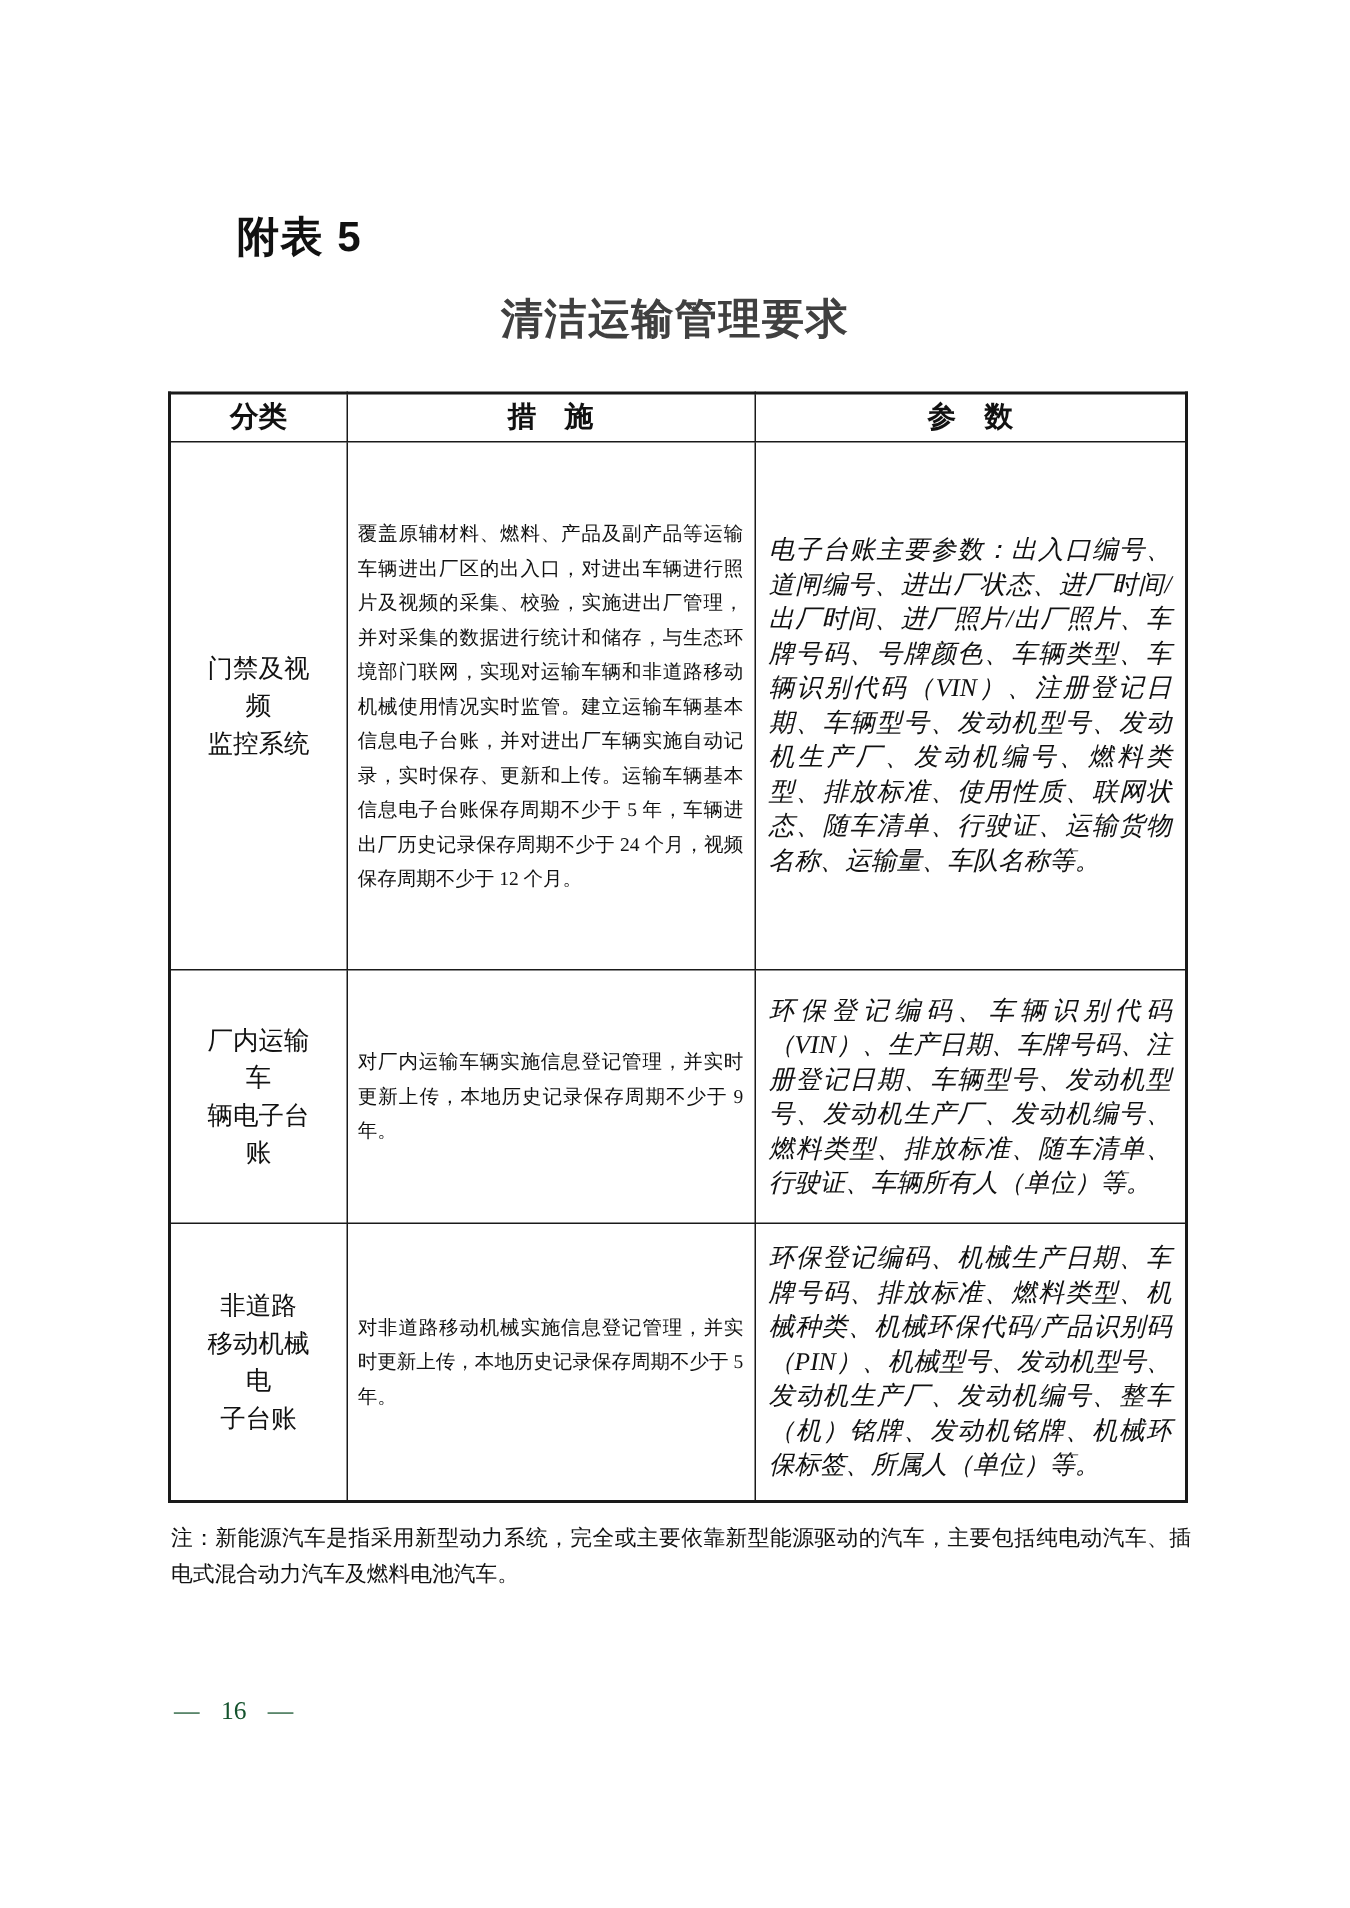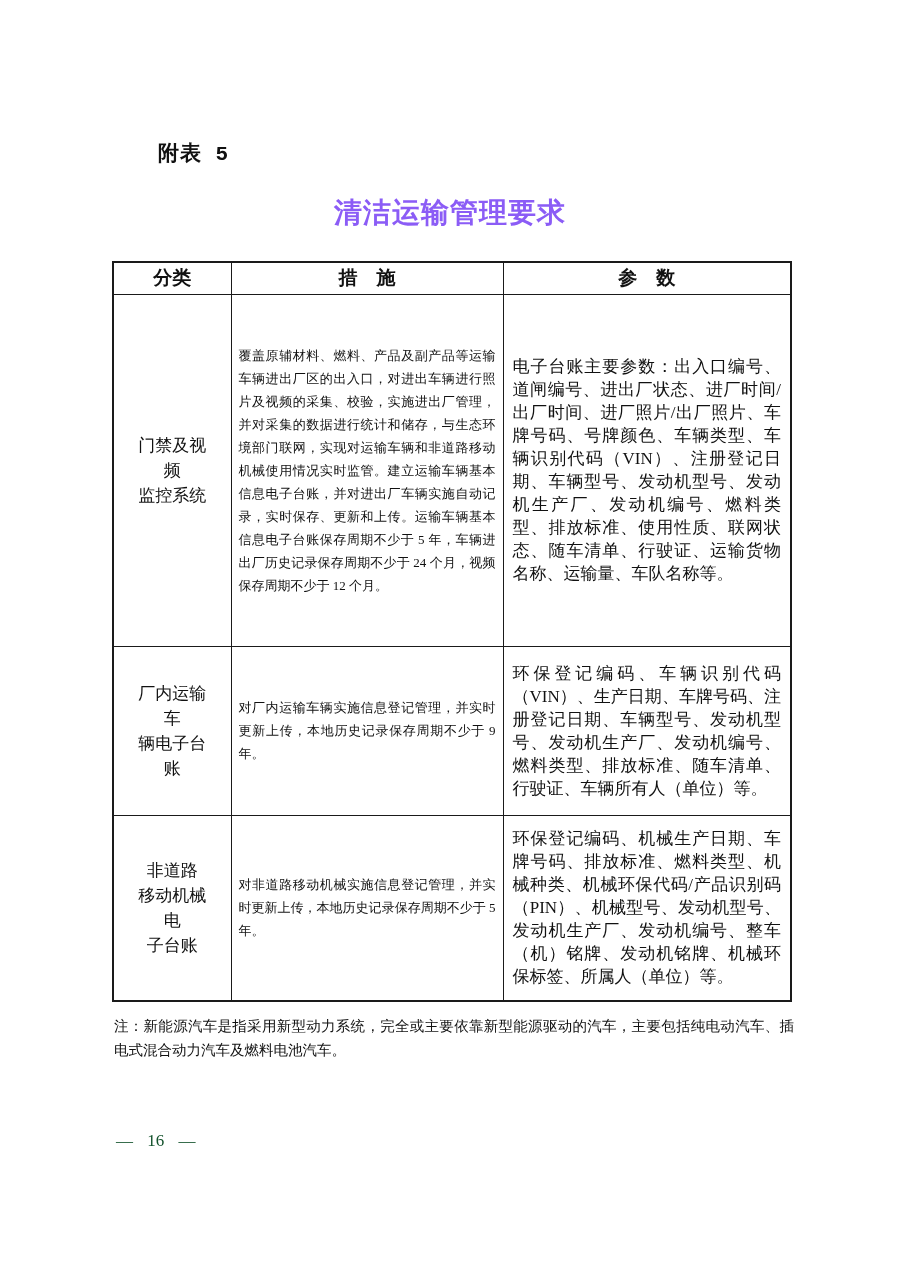--- a/index.html
+++ b/index.html
@@ -13,39 +13,39 @@
     height: 1272px;
     background: #ffffff;
     color: #111111;
     font-family: "Liberation Serif", "DejaVu Serif", serif;
     overflow: hidden;
   }
   .attachment-label {
     position: absolute;
     left: 116px;
     top: 139px;
-    font-family: Liberation Mono, monospace;
+    font-family: Liberation Sans, sans-serif;
     font-weight: bold;
-    font-size: 21px;
+    font-size: 28px;
     letter-spacing: 1px;
     color: #111111;
     padding-left: 42px;
   }
   .doc-title {
     position: absolute;
     left: 0;
     top: 194px;
     width: 100%;
     margin: 0;
     text-align: center;
     font-family: "Liberation Sans", "DejaVu Sans", sans-serif;
     font-weight: bold;
     font-size: 28px;
     letter-spacing: 1px;
-    color: #8b5cf6;
+    color: #404040;
   }
   table.req-table {
     position: absolute;
     left: 112px;
     top: 261px;
     width: 678px;
     border-collapse: collapse;
     table-layout: fixed;
     border: 2px solid #1a1a1a;
   }
@@ -83,20 +83,21 @@
     font-size: 13px;
     line-height: 23px;
     text-align: justify;
   }
   td.parameter {
     vertical-align: middle;
     padding: 0 9px;
     font-size: 17px;
     line-height: 23px;
     text-align: justify;
+    font-style: italic;
   }
   .footnote {
     position: absolute;
     left: 114px;
     top: 1014px;
     width: 680px;
     margin: 0;
     font-size: 14.5px;
     line-height: 24px;
     text-align: justify;

